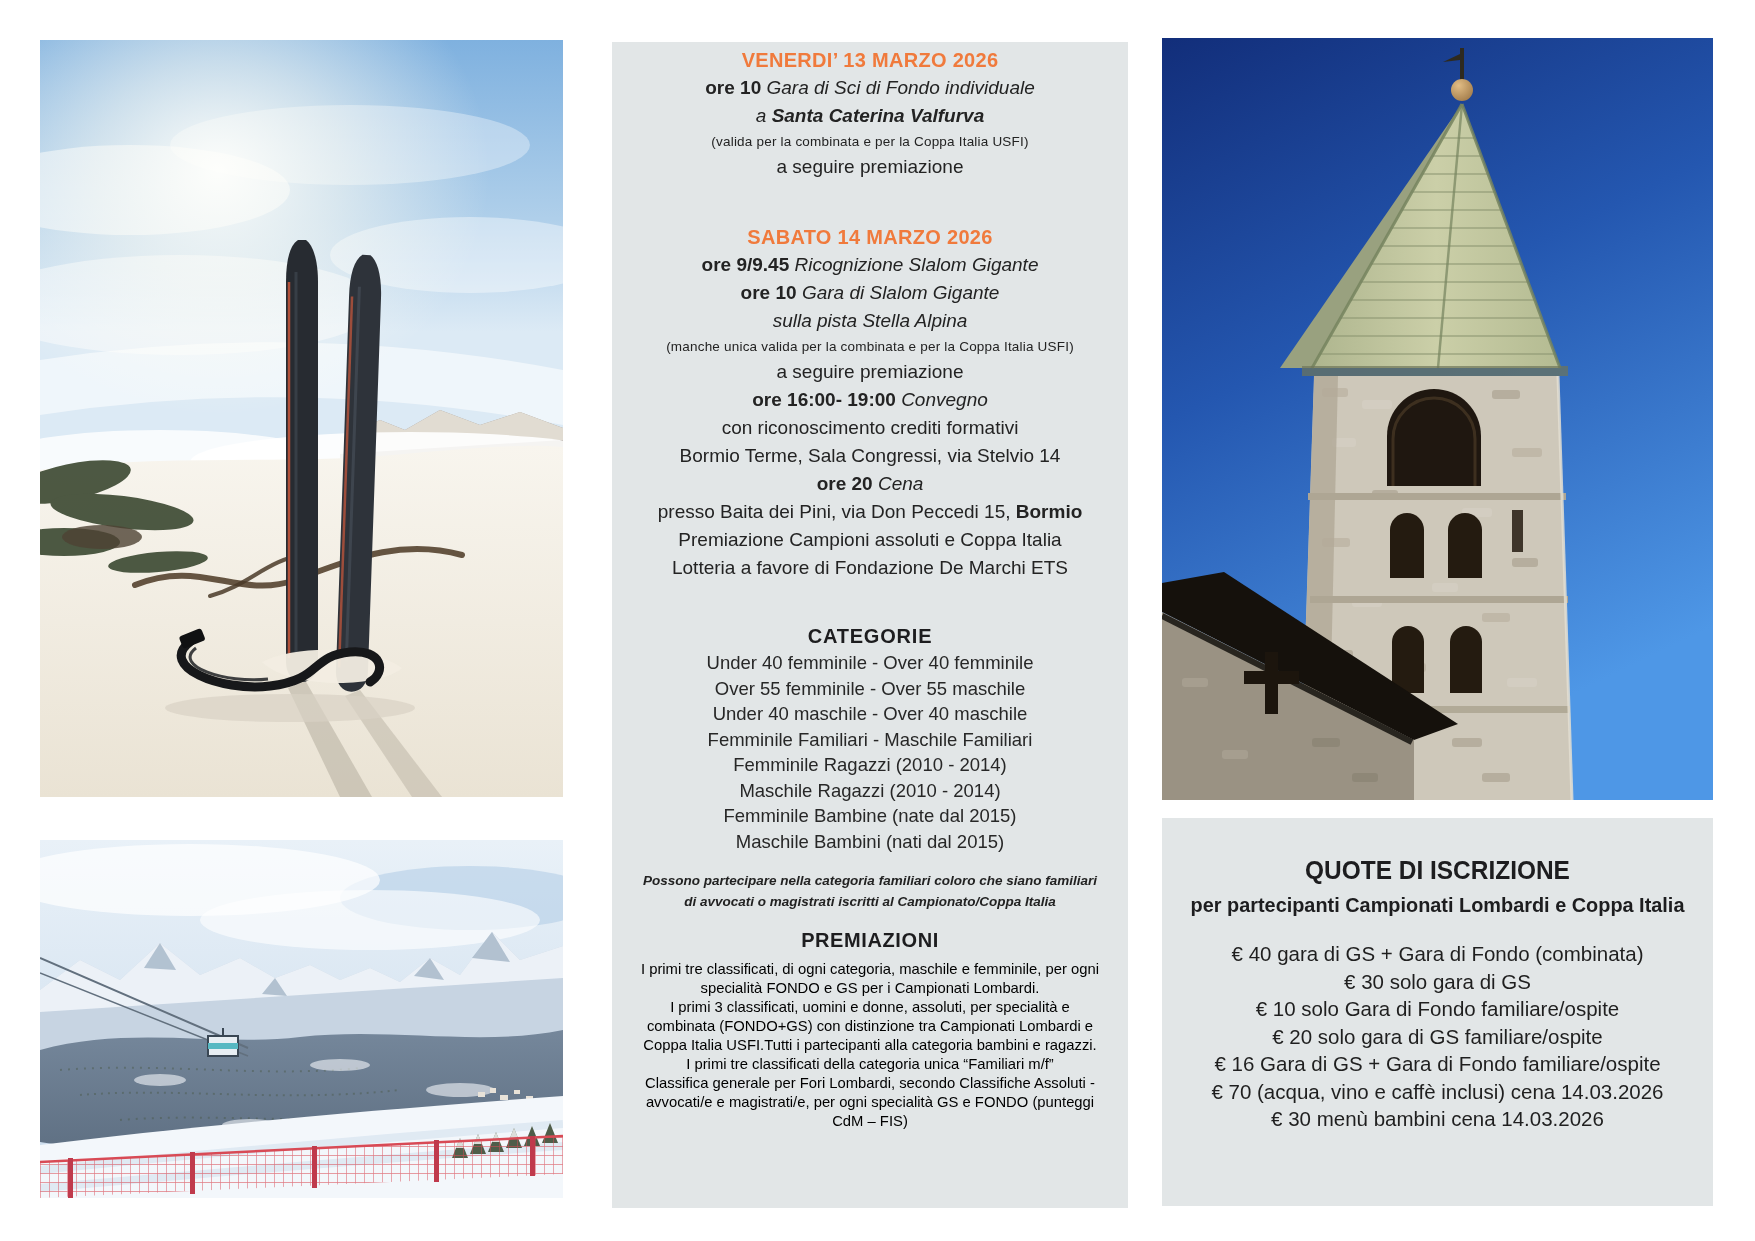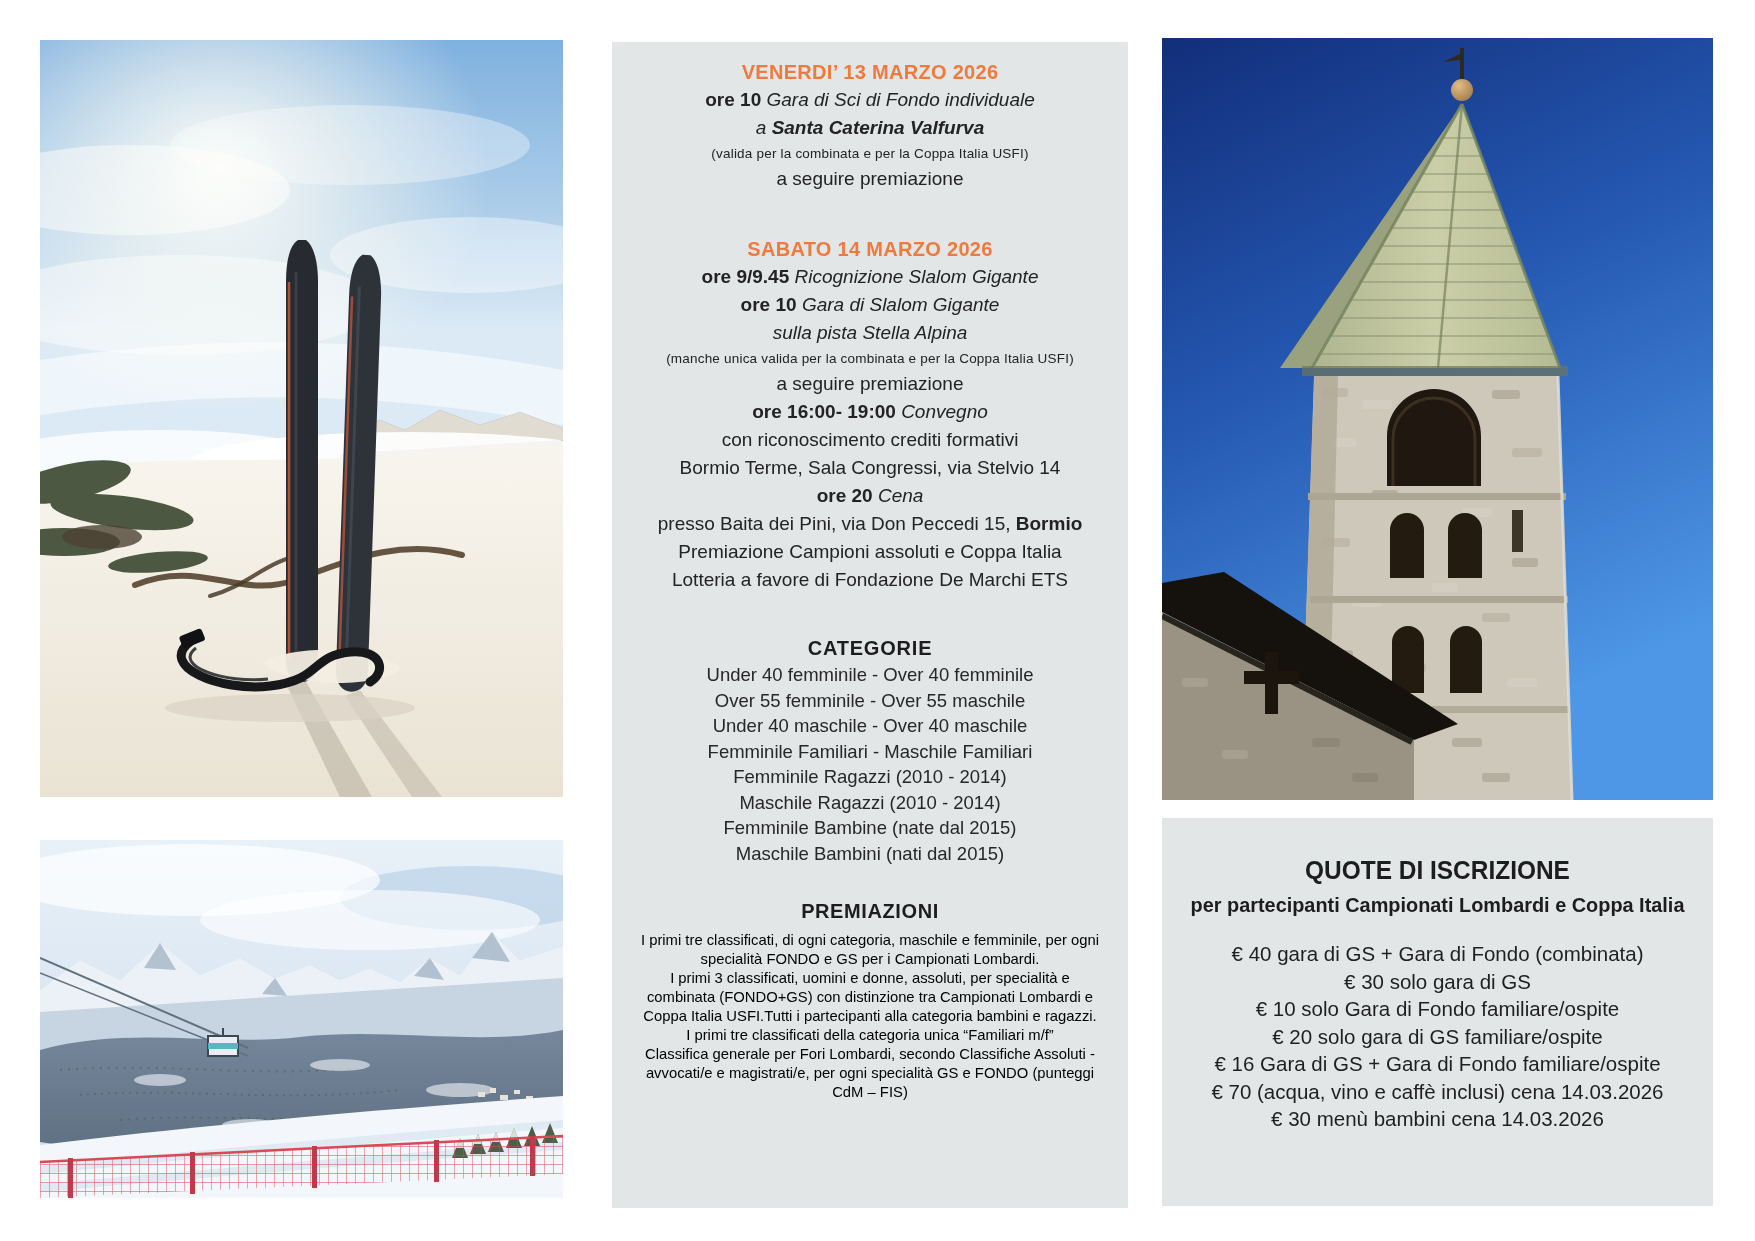--- a/index.html
+++ b/index.html
@@ -12,21 +12,21 @@
     position:relative;width:1755px;height:1241px;background:#fff;
     font-family:"Liberation Sans", sans-serif;color:var(--ink);overflow:hidden;
   }
   .photo{position:absolute;overflow:hidden;}
   .photo svg{display:block;width:100%;height:100%;}
   #photo-skis{left:40px;top:40px;width:523px;height:757px;}
   #photo-slope{left:40px;top:840px;width:523px;height:358px;}
   #photo-tower{left:1162px;top:38px;width:551px;height:762px;}
 
   .panel{position:absolute;background:var(--panel);text-align:center;box-sizing:border-box;}
-  #panel-schedule{left:612px;top:42px;width:516px;height:1166px;padding:16px 24px 18px;}
+  #panel-schedule{left:612px;top:42px;width:516px;height:1166px;padding:4px 24px 18px;}
   #panel-fees{left:1162px;top:818px;width:551px;height:388px;padding:36px 20px 36px;}
 
   .day-title{font-size:20px;font-weight:700;color:var(--accent);line-height:28px;letter-spacing:.3px;}
   .plain-title{font-size:20px;font-weight:700;color:#1d1d1f;line-height:28px;letter-spacing:.8px;}
   .sched-line{font-size:19px;line-height:28px;color:#232323;}
   .sched-line.small{font-size:13.5px;line-height:23px;letter-spacing:.2px;}
   .sched-line .b{font-weight:700;}
   .sched-line .i{font-style:italic;}
   .section.gap-day{margin-top:42px;}
   .section.gap-cat{margin-top:40px;}
@@ -224,21 +224,22 @@
           <div class="cat-line">Under 40 femminile - Over 40 femminile</div>
           <div class="cat-line">Over 55 femminile - Over 55 maschile</div>
           <div class="cat-line">Under 40 maschile - Over 40 maschile</div>
           <div class="cat-line">Femminile Familiari - Maschile Familiari</div>
           <div class="cat-line">Femminile Ragazzi (2010 - 2014)</div>
           <div class="cat-line">Maschile Ragazzi (2010 - 2014)</div>
           <div class="cat-line">Femminile Bambine (nate dal 2015)</div>
           <div class="cat-line">Maschile Bambini (nati dal 2015)</div>
         </div>
       </div>
-    <h3 class="prem-title" style="margin:31px 0 0">PREMIAZIONI</h3>
+    <p class="note">Possono partecipare nella categoria familiari coloro che siano familiari di avvocati o magistrati iscritti al Campionato/Coppa Italia</p>
+    <h3 class="prem-title" style="margin:14px 0 0">PREMIAZIONI</h3>
     <div class="prem-wrap" id="premiazioni-blocks">
         <p class="prem-block">I primi tre classificati, di ogni categoria, maschile e femminile, per ogni specialità FONDO e GS per i Campionati Lombardi.</p>
         <p class="prem-block">I primi 3 classificati, uomini e donne, assoluti, per specialità e combinata (FONDO+GS) con distinzione tra Campionati Lombardi e Coppa Italia USFI.Tutti i partecipanti alla categoria bambini e ragazzi.</p>
         <p class="prem-block">I primi tre classificati della categoria unica “Familiari m/f”</p>
         <p class="prem-block">Classifica generale per Fori Lombardi, secondo Classifiche Assoluti - avvocati/e e magistrati/e, per ogni specialità GS e FONDO (punteggi CdM – FIS)</p>
       </div>
   </section>
 
   <figure class="photo" id="photo-tower" style="margin:0">
     <svg viewBox="0 0 551 762" xmlns="http://www.w3.org/2000/svg">

